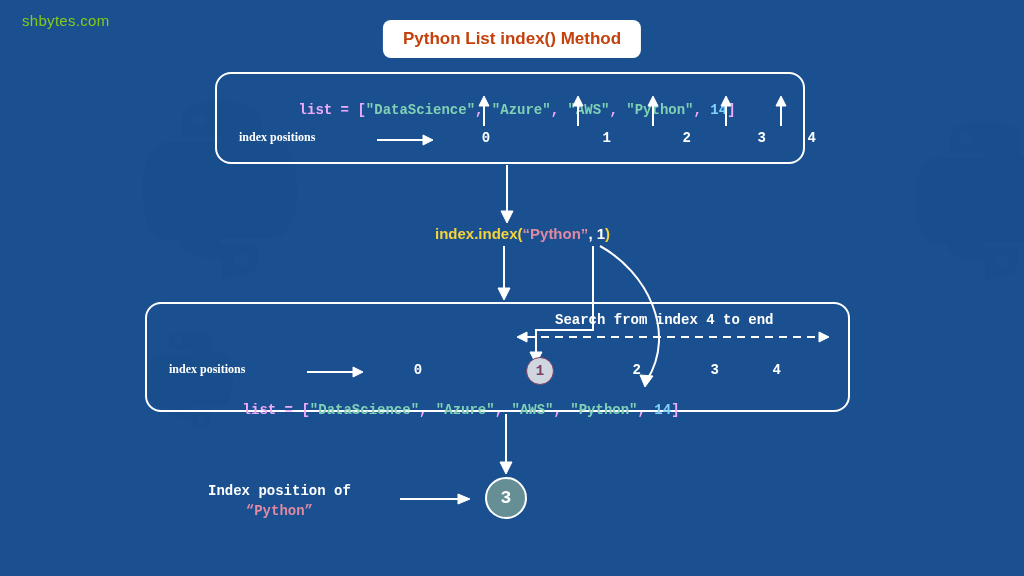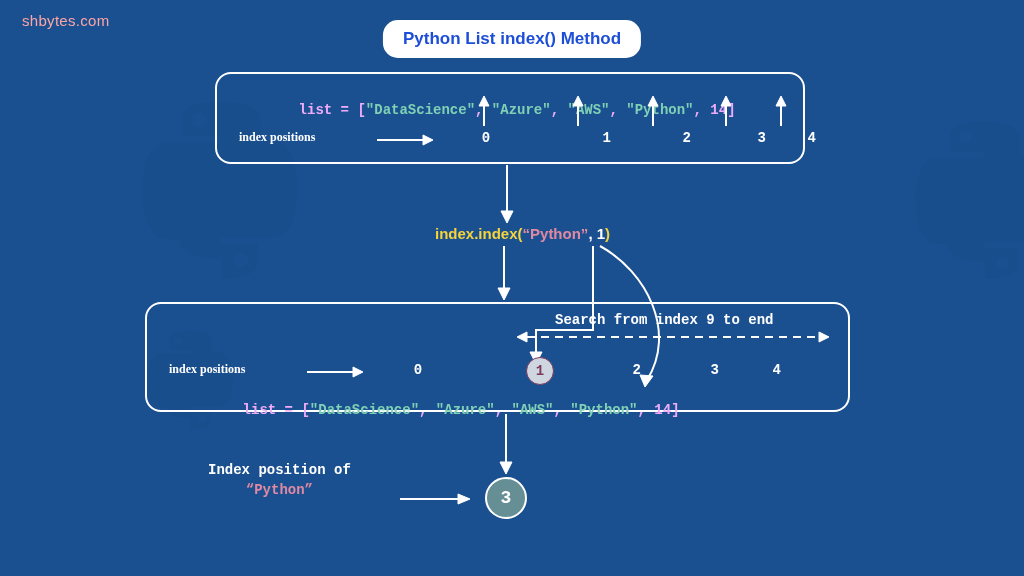--- a/index.html
+++ b/index.html
@@ -14,51 +14,51 @@
   .bg-logo {
     position: absolute;
     opacity: 0.08;
     pointer-events: none;
   }
   .bg-logo svg { fill: #0a3a70; }
   .site-label {
     position: absolute;
     top: 12px;
     left: 22px;
-    color: #fca5a5;
+    color: #84cc16;
     font-family: Arial, sans-serif;
     font-size: 15px;
     letter-spacing: 0.3px;
   }
   .title-badge {
     position: absolute;
     top: 20px;
     left: 50%;
     transform: translateX(-50%);
     background: #fff;
-    color: #1d4ed8;
+    color: #c2410c;
     font-weight: bold;
     font-family: Arial, sans-serif;
     font-size: 17px;
     padding: 9px 20px;
-    border-radius: 15px;
+    border-radius: 8px;
   }
   .box {
     position: absolute;
     border: 2px solid #fff;
     border-radius: 16px;
     padding: 12px 22px;
   }
   .box1 { top: 72px; left: 215px; width: 590px; height: 92px; }
   .box2 { top: 302px; left: 145px; width: 705px; height: 110px; }
 
   .code-line { white-space: pre; font-size: 14px; font-weight: bold; }
   .c-w { color: #f0abfc; }
   .c-s { color: #7fd0b4; }
-  .c-n { color: #f0abfc; }
+  .c-n { color: #7dd3fc; }
   .label-w {
     color: #fff;
     font-family: Liberation Serif, serif;
     font-weight: bold;
     font-size: 12px;
   }
   .idx-row { position: absolute; display: flex; gap: 0; }
   .idx-cell { color: #fff; font-weight: bold; font-size: 14px; text-align: center; }
 
   .method-call {
@@ -110,21 +110,21 @@
     color: #fff;
     display: flex;
     align-items: center;
     justify-content: center;
     font-weight: bold;
     font-size: 18px;
   }
 
   .result-label {
     position: absolute;
-    top: 461px;
+    top: 482px;
     left: 208px;
     text-align: center;
     color: #fff;
     font-weight: bold;
     font-family: 'Courier New', monospace;
     font-size: 14px;
     line-height: 1.4;
   }
   .result-label .p { color: #e089a2; }
 
@@ -210,21 +210,21 @@
     <polygon points="1,42 7,54 13,42"></polygon>
   </svg>
 
 <svg class="arrow" style="top:242px;left:497px;fill:none;" width="250" height="150">
   <path d="M96 4 L96 88 L39 88 L39 112" stroke="#fff" stroke-width="2" fill="none"></path>
   <polygon points="33,110 39,122 45,110" fill="#fff"></polygon>
   <path d="M103 4 C 150 30, 180 90, 150 138" stroke="#fff" stroke-width="2" fill="none"></path>
   <polygon points="143,133 148,145 156,134" fill="#fff"></polygon>
 </svg>
 
-<div class="search-label">Search from index 9 to end</div>
+<div class="search-label">Search from index 4 to end</div>
 <svg class="arrow" style="top:330px;left:517px;fill:none;" width="312" height="14">
   <line x1="10" y1="7" x2="302" y2="7" stroke="#fff" stroke-width="2" stroke-dasharray="8 6"></line>
   <polygon points="10,2 0,7 10,12" fill="#fff"></polygon>
   <polygon points="302,2 312,7 302,12" fill="#fff"></polygon>
 </svg>
 
 <div class="box box2">
   <div style="position:absolute;top:58px;left:22px;" class="label-w">index positions</div>
   <svg class="arrow" style="top:62px;left:160px;" width="56" height="12">
       <line x1="0" y1="6" x2="46" y2="6" stroke-width="2"></line>

